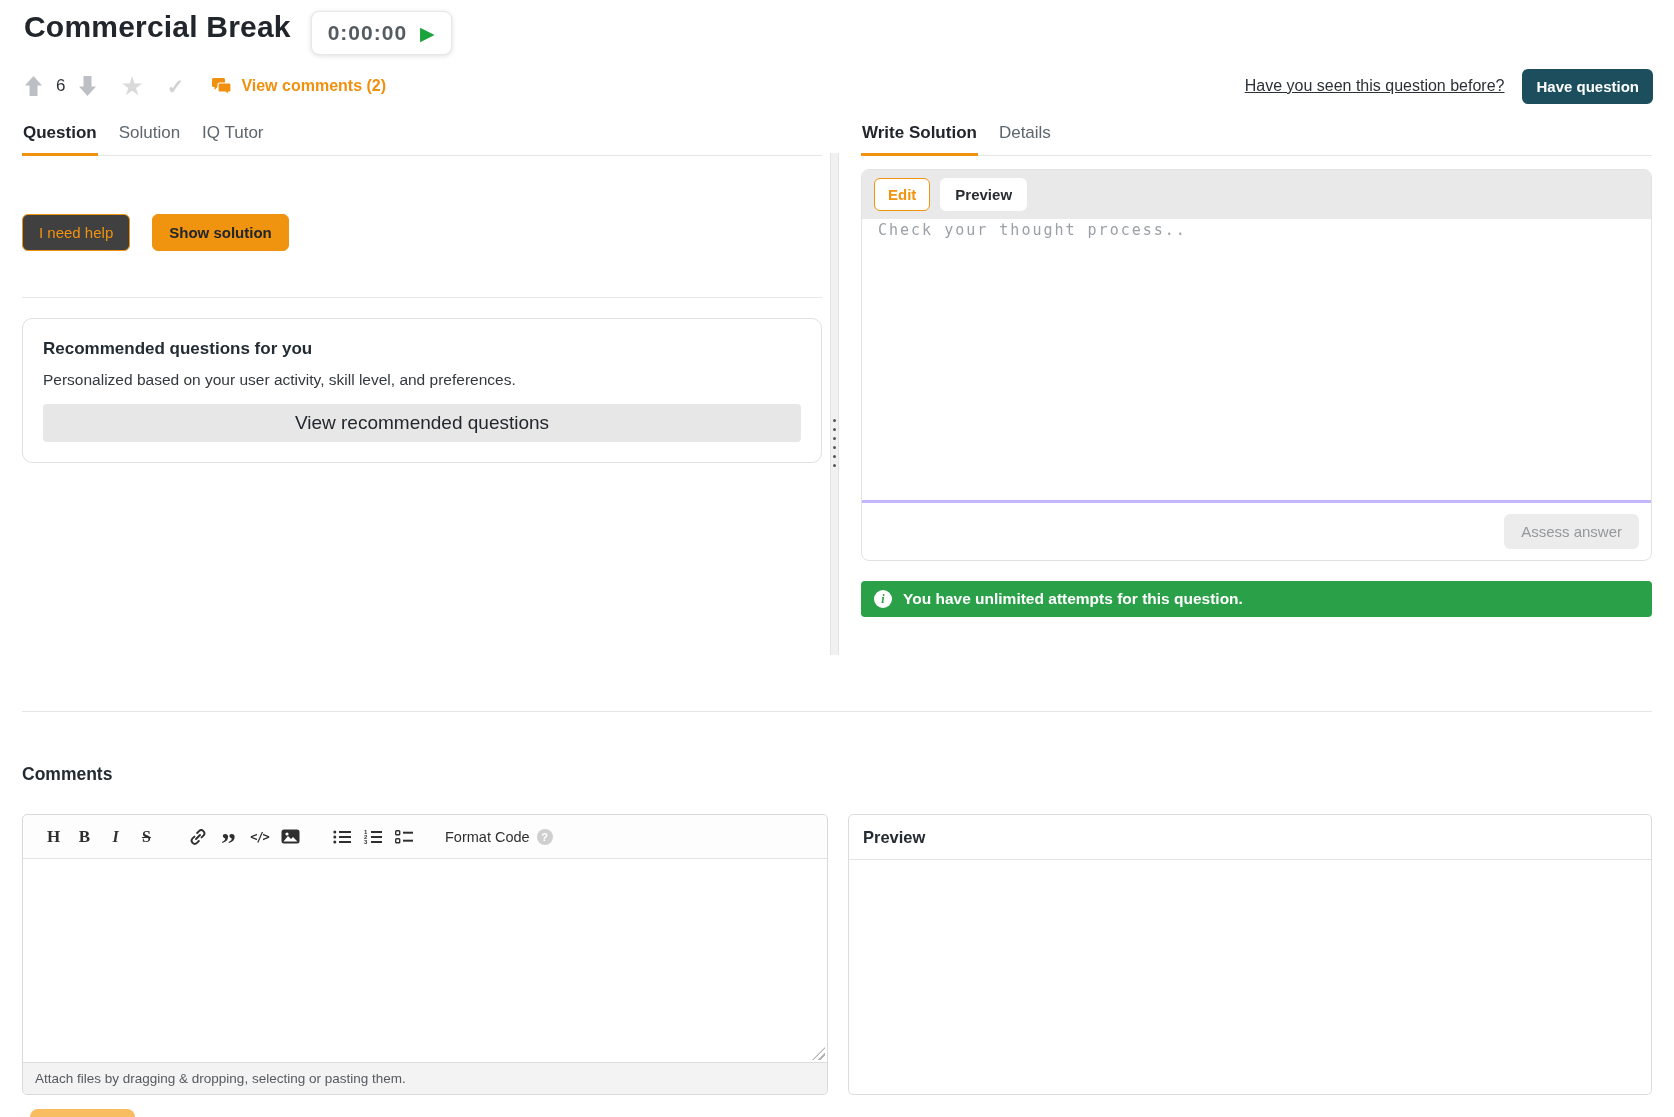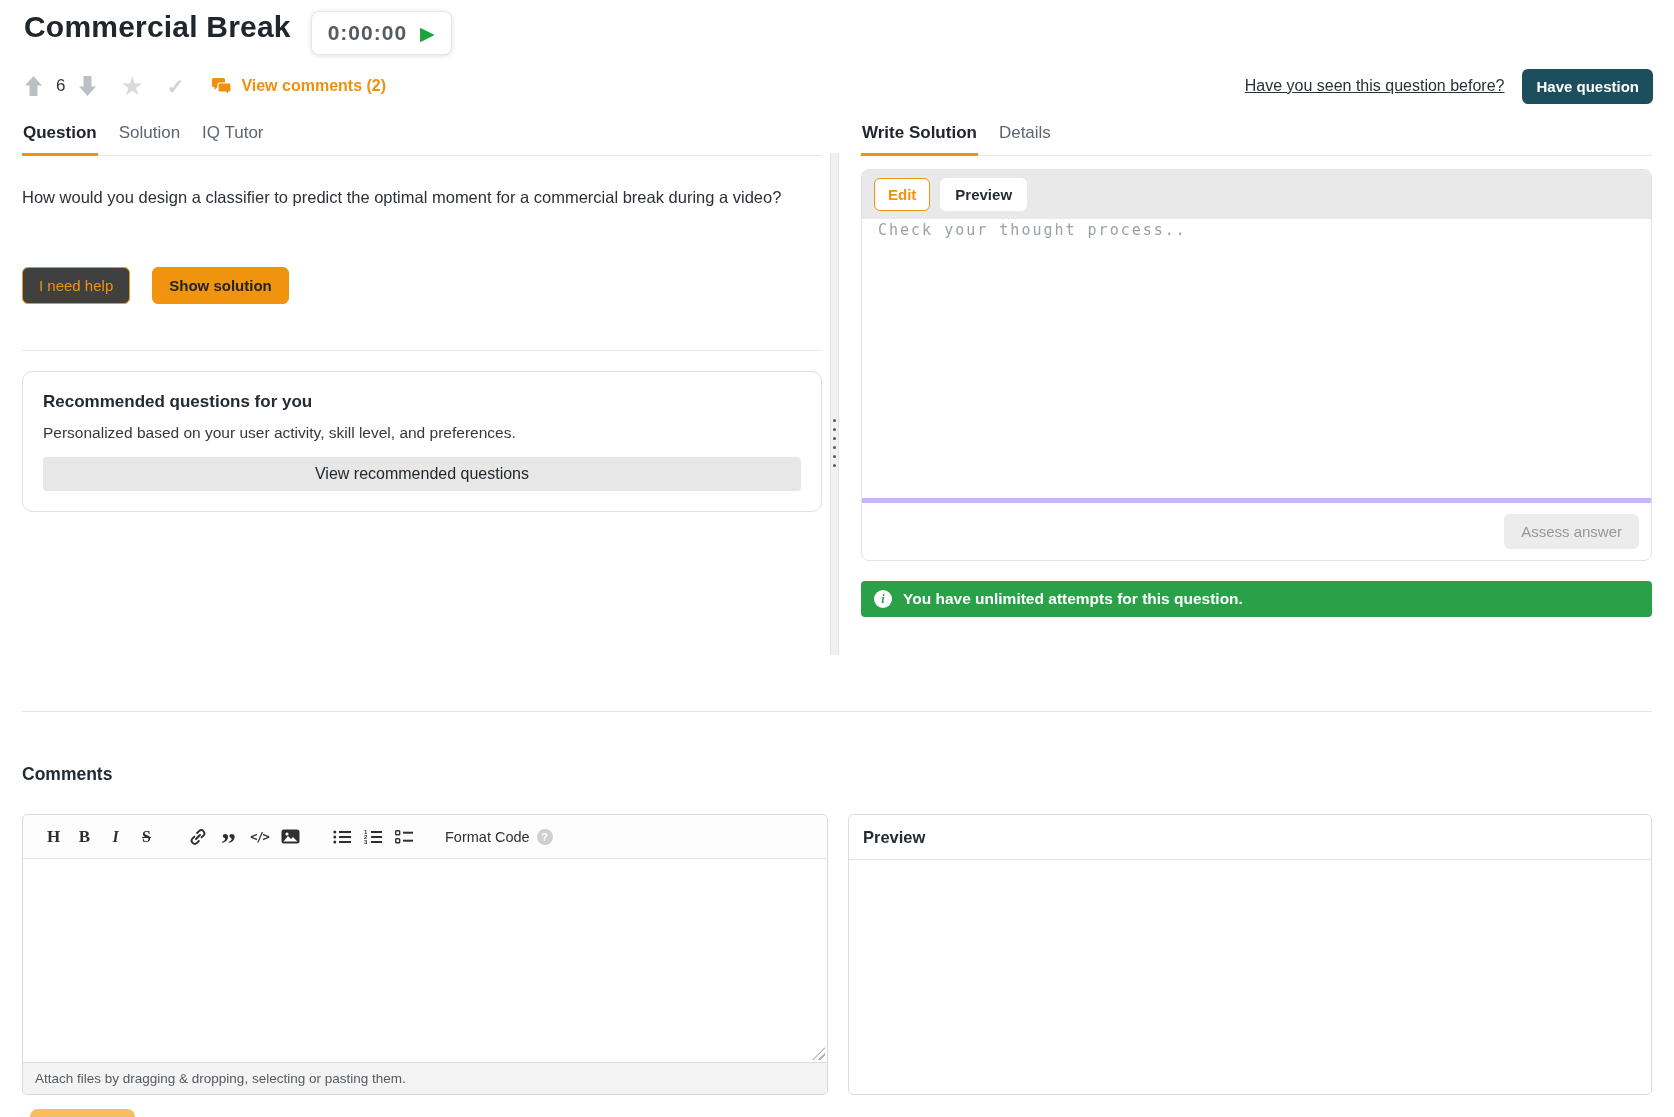--- a/index.html
+++ b/index.html
@@ -41,40 +41,40 @@
   .need-help { background:#404040; border:1.5px solid #f0930e; color:#f0930e; font-weight:400; font-size:15px;
     border-radius:6px; padding:9px 16px; cursor:pointer; }
   .show-solution { background:#f0930e; border:1.5px solid #f0930e; color:#20262c; font-weight:700; font-size:15px;
     border-radius:6px; padding:9px 16px; cursor:pointer; }
   .left-divider { border:none; border-top:1px solid #e8e8e8; margin:46px 0 0; }
 
   .rec-card { margin-top:20px; border:1px solid #e0e0e0; border-radius:10px; padding:20px; }
   .rec-title { margin:0; font-size:17px; font-weight:700; color:#242c33; }
   .rec-sub { margin:12px 0 0; font-size:15.5px; color:#33393f; }
   .rec-btn { margin-top:15px; width:100%; background:#e7e7e7; border:none; border-radius:4px;
-    font-size:16px; color:#22282e; padding:8px 0; cursor:pointer; font-family:inherit; }
+    font-size:19px; color:#22282e; padding:8px 0; cursor:pointer; font-family:inherit; }
 
   .gutter { width:9px; flex:none; margin-left:8px; margin-top:40px; height:502px;
     background:#f1f1f1; border-left:1px solid #e3e3e3; border-right:1px solid #e3e3e3; }
   .gutter-handle { margin-top:266px; cursor:col-resize; }
   .dot { width:3px; height:3px; border-radius:50%; background:#52565a; margin:6px auto 0; }
 
   .right-col { flex:1; margin-left:22px; display:flex; flex-direction:column; }
   .editor-card { margin-top:13px; border:1px solid #e2e2e2; border-radius:8px; overflow:hidden;
     display:flex; flex-direction:column; height:392px; background:#fff; }
   .editor-head { background:#e9e9e9; padding:8px 12px; display:flex; gap:10px; }
   .edit-btn { background:#fff; border:1.5px solid #f0930e; color:#f0930e; font-weight:700; font-size:15px;
     border-radius:6px; padding:7px 13px; cursor:pointer; }
   .preview-btn { background:#fff; border:none; color:#272d33; font-weight:700; font-size:15px;
     border-radius:6px; padding:7px 15px; cursor:pointer; }
   .editor-body { flex:1; }
   .solution-input { width:100%; height:100%; border:none; resize:none; outline:none; padding:2px 16px;
     font-family:"DejaVu Sans Mono",monospace; font-size:15px; color:#333; letter-spacing:2px; }
   .solution-input::placeholder { color:#9aa0a6; }
-  .editor-foot { border-top:5px solid #c4b5fd; padding:11px 12px; display:flex; justify-content:flex-end; }
+  .editor-foot { border-top:3px solid #c4b5fd; padding:11px 12px; display:flex; justify-content:flex-end; }
   .assess-btn { background:#ececec; border:none; border-radius:6px; color:#94989c; font-size:15px;
     padding:9px 17px; cursor:pointer; font-family:inherit; }
 
   .banner { margin-top:20px; background:#2aa148; border-radius:4px; display:flex; align-items:center; gap:11px;
     padding:0 13px; color:#fff; font-weight:700; font-size:15.5px; height:36px; }
   .info-icon { width:18px; height:18px; flex:none; border-radius:50%; background:#fff; color:#2aa148;
     display:flex; align-items:center; justify-content:center; font-size:12px; font-weight:700;
     font-family:"Liberation Serif",serif; font-style:italic; }
 
   .full-divider { border:none; border-top:1px solid #e6e6e6; margin:56px 22px 0; }
@@ -154,21 +154,20 @@
   </div>
 
   <div class="main-cols">
 
     <div class="left-col">
       <div class="tabs">
         <button class="tab active">Question</button>
         <button class="tab">Solution</button>
         <button class="tab">IQ Tutor</button>
       </div>
-      <p class="question-text">How would you design a classifier to predict the optimal moment for a commercial break during a video?</p>
       <div class="btn-row">
         <button class="need-help">I need help</button>
         <button class="show-solution">Show solution</button>
       </div>
       <hr class="left-divider">
       <div class="rec-card">
         <h3 class="rec-title">Recommended questions for you</h3>
         <p class="rec-sub">Personalized based on your user activity, skill level, and preferences.</p>
         <button class="rec-btn">View recommended questions</button>
       </div>

